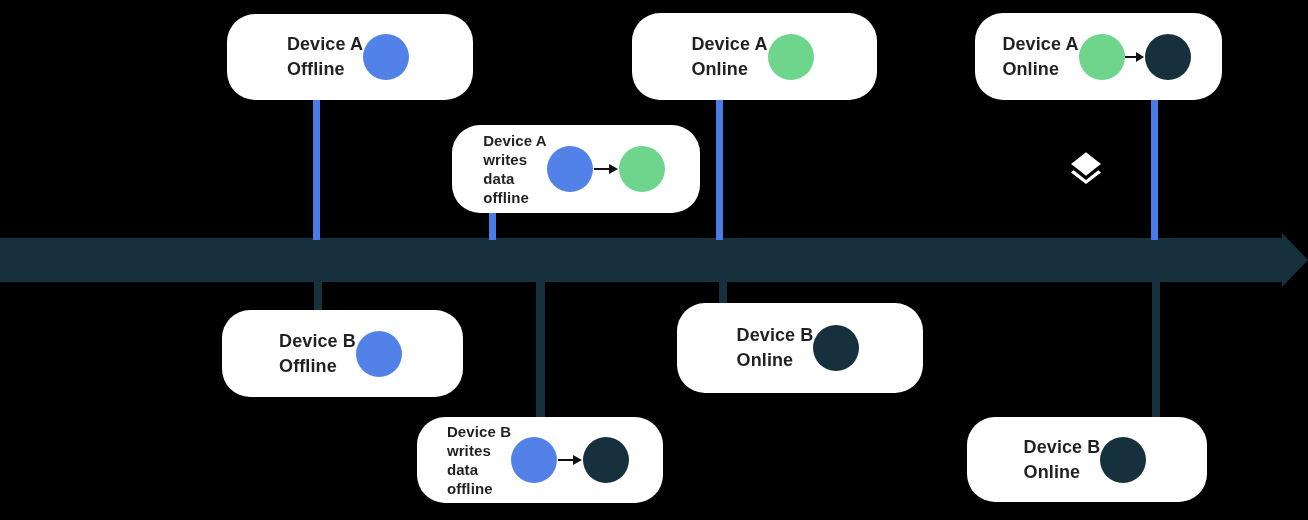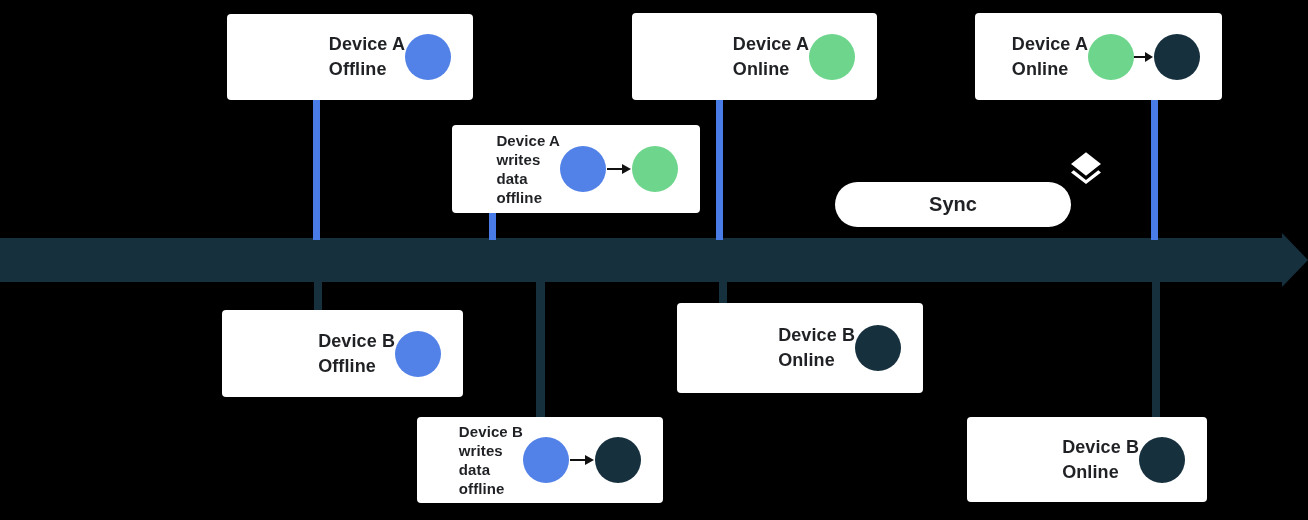--- a/index.html
+++ b/index.html
@@ -9,22 +9,22 @@
   }
   
   .timeline-body{position:absolute;left:0;top:238px;width:1286px;height:44px;background:#16303E;}
   .timeline-head{position:absolute;left:1282px;top:233px;width:0;height:0;
     border-left:26px solid #16303E;border-top:27px solid transparent;border-bottom:27px solid transparent;}
   
   .conn{position:absolute;}
   .conn.blue{background:#4A7CE8;}
   .conn.navy{background:#16303E;}
   
-  .card{position:absolute;background:#ffffff;border-radius:4px;box-sizing:border-box;
-    display:flex;align-items:center;justify-content:flex-end;padding:0 22px 0 18px;}
+  .card{position:absolute;background:#ffffff;border-radius:28px;box-sizing:border-box;
+    display:flex;align-items:center;justify-content:center;padding:0 22px 0 18px;}
   .card-label{white-space:pre-line;color:#1F2124;font-weight:600;font-size:18px;line-height:25px;letter-spacing:0.1px;}
   .card.small .card-label{font-size:15px;line-height:19px;}
   .dots{display:flex;align-items:center;}
   .dot{width:46px;height:46px;border-radius:50%;flex:0 0 auto;}
   .dot.blue{background:#5282E8;}
   .dot.green{background:#6DD58C;}
   .dot.navy{background:#16303E;}
   .tr-arrow{flex:0 0 auto;display:block;margin:0 0;}
   
   .sync-pill{position:absolute;left:835px;top:182px;width:236px;height:45px;background:#ffffff;
@@ -126,21 +126,18 @@
   </div>
 
   <div class="card" style="left:967px;top:417px;width:240px;height:85px;">
     <div class="card-label">Device B
 Online</div>
     <div class="dots">
       <span class="dot navy"></span>
     </div>
   </div>
 
-  <div class="sync-pill">
-    <span>Sync</span>
-  </div>
 
   <svg class="layers" viewBox="0 0 24 24">
     <path fill="#ffffff" d="M11.99 18.54l-7.37-5.73L3 14.07l9 7 9-7-1.63-1.27-7.38 5.74zM12 16l7.36-5.73L21 9l-9-7-9 7 1.63 1.27L12 16z"></path>
   </svg>
 
 </div>
 
 </body></html>

